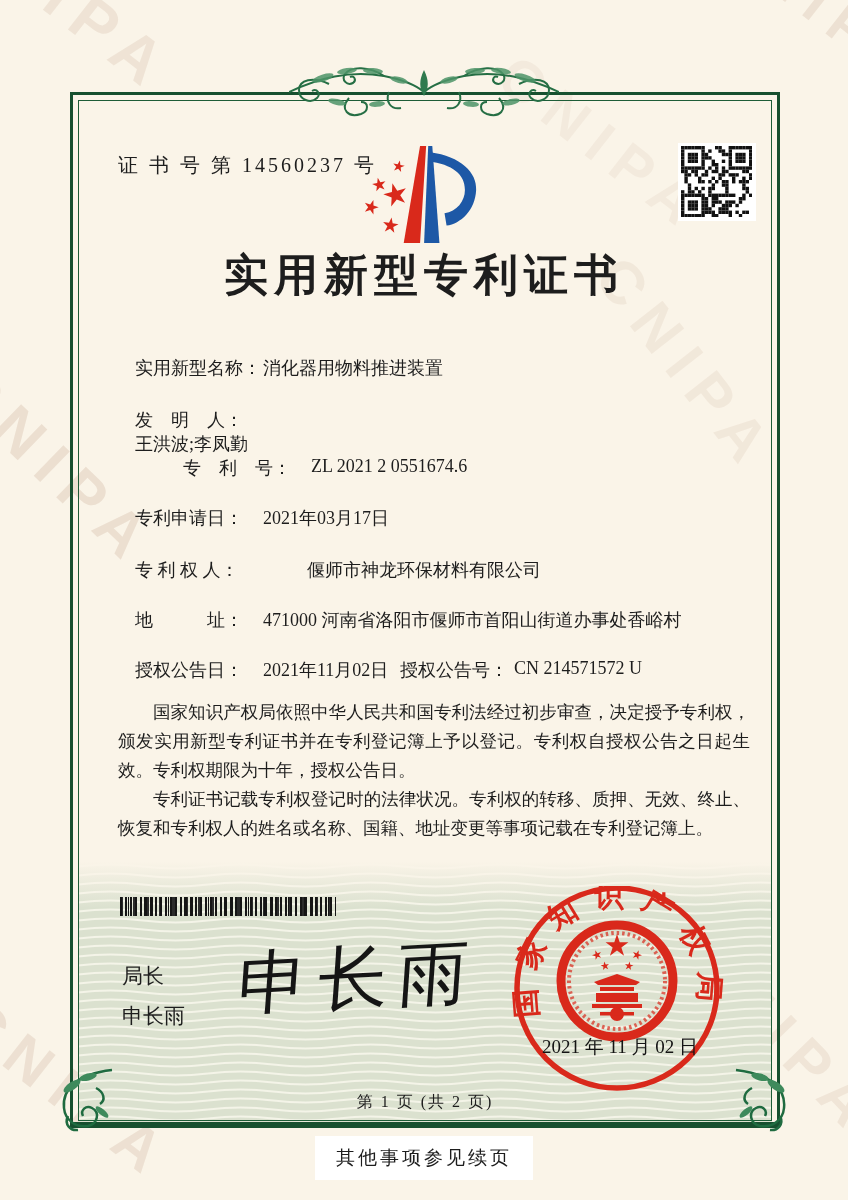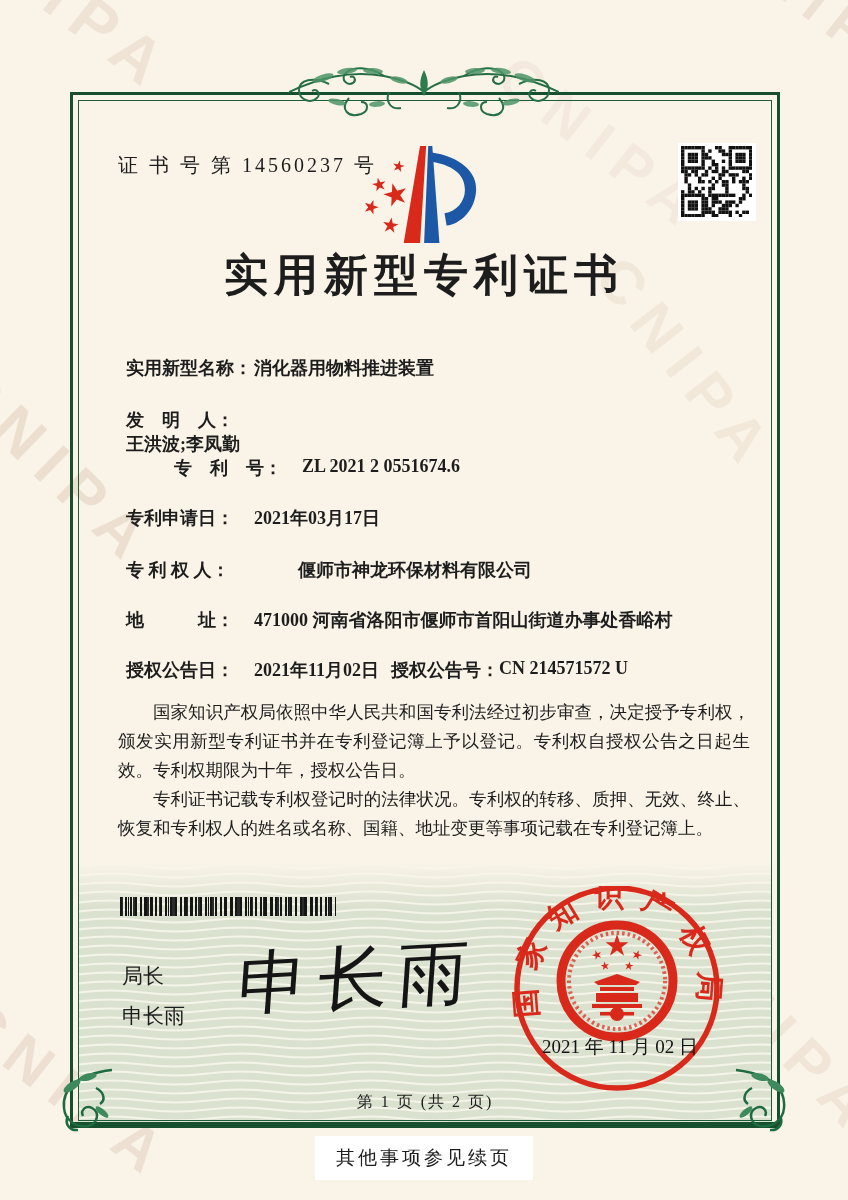--- a/index.html
+++ b/index.html
@@ -37,27 +37,27 @@
   
   .cert-no{position:absolute;left:118px;top:152px;font-size:20px;letter-spacing:3px;z-index:5;}
   .logo{position:absolute;left:356px;top:144px;z-index:5;}
   .qr{position:absolute;left:678px;top:143px;width:72px;height:72px;background:#fff;
       padding:3px;z-index:5;}
   .title{position:absolute;left:0;top:246px;width:848px;text-align:center;font-size:44px;
       font-weight:bold;letter-spacing:6px;z-index:5;}
 
   
   .fields{position:absolute;left:118px;top:0;width:640px;z-index:5;font-size:18px;}
-  .row{position:absolute;left:8px;display:flex;white-space:nowrap;font-weight:bold;}
+  .row{position:absolute;left:17px;display:flex;white-space:nowrap;}
   .row .lbl{display:inline-block;min-width:128px;}
   .row .val{display:inline-block;}
   .r1{top:356px;} .r2{top:408px;flex-direction:column;} .r3{top:456px;margin-left:48px;} .r4{top:506px;}
   .r5{top:558px;gap:44px;} .r6{top:608px;} .r7{top:658px;}
   .pair2{position:absolute;left:265px;top:0;display:flex;white-space:nowrap;}
-  .pair2 .lbl{min-width:0;}
+  .pair2 .lbl{min-width:0;margin-right:6px;}
 
   
   .body-text{position:absolute;left:118px;top:698px;width:632px;z-index:5;
       font-size:17.5px;line-height:29px;text-align:justify;}
   .body-text p{margin:0;text-indent:2em;}
 
   
   .barcode{position:absolute;left:120px;top:897px;width:216px;height:19px;z-index:5;
       background-image:
         repeating-linear-gradient(90deg,#151515 0 2px,transparent 2px 5px),

